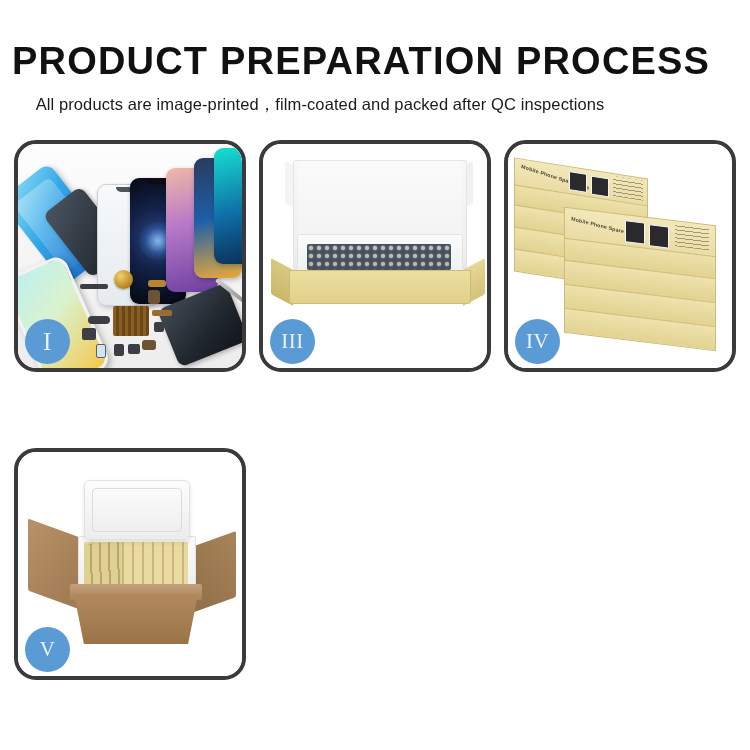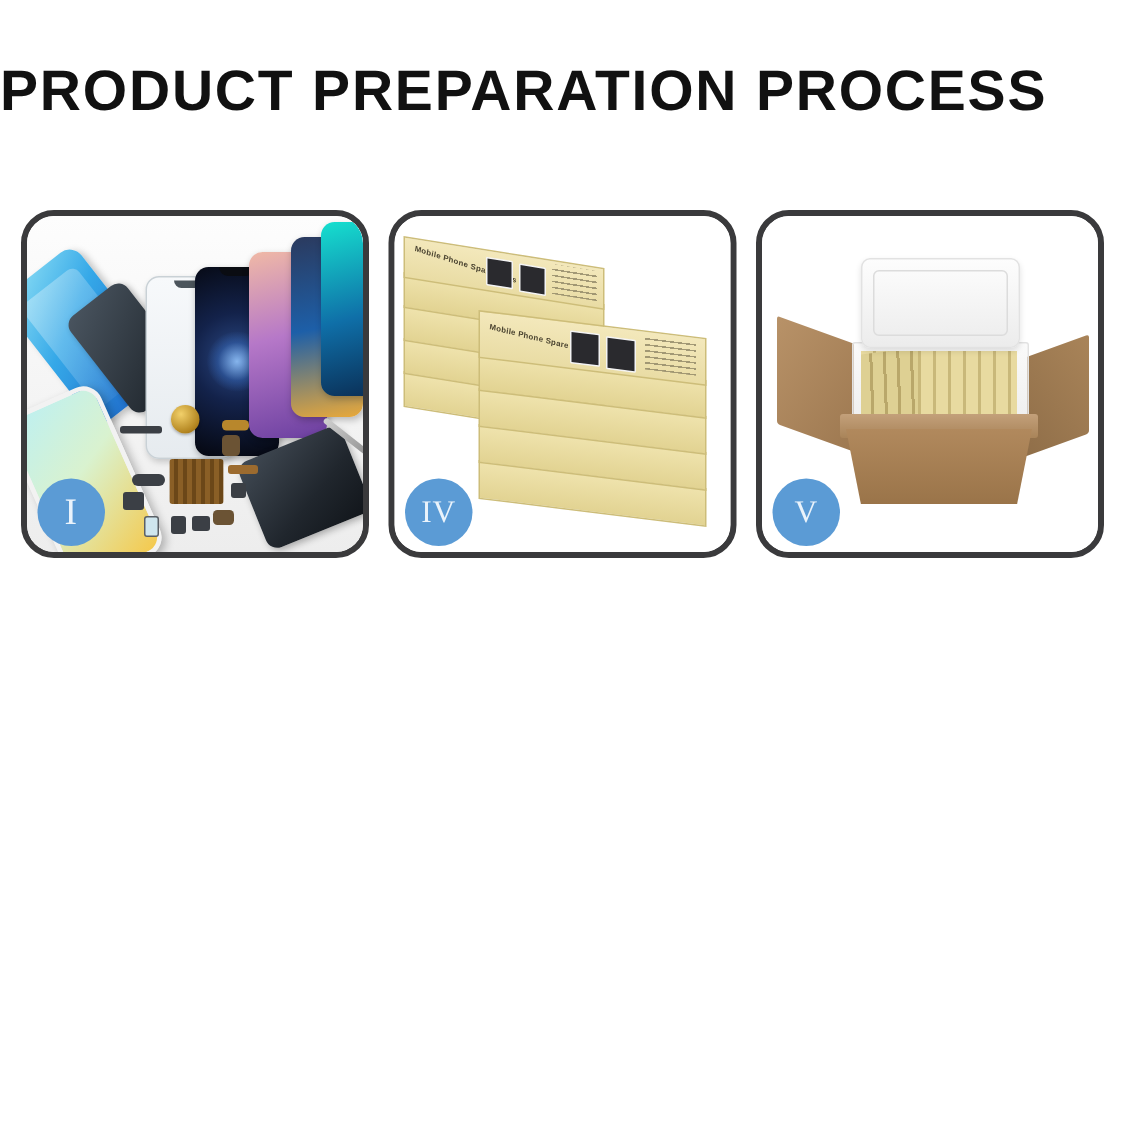--- a/index.html
+++ b/index.html
@@ -7,21 +7,21 @@
   body{
     width:750px;height:750px;
     background:#ffffff;
     font-family:"Liberation Sans","DejaVu Sans",sans-serif;
     overflow:hidden;
     position:relative;
   }
   .page{position:absolute;inset:0;}
 
   
-  .header{position:absolute;left:0;top:0;width:616px;text-align:center;}
+  .header{position:absolute;left:12px;top:0;width:616px;text-align:center;}
   .title{
     font-size:38px;
     font-weight:700;
     letter-spacing:1.2px;
     color:#111111;
     line-height:1;
     margin-top:42px;
     white-space:nowrap;
     font-family:"Liberation Sans","DejaVu Sans",sans-serif;
   }
@@ -328,20 +328,21 @@
   }
   .c-tab{position:absolute;background:#b39267;border-radius:1px;}
 </style>
 </head>
 <body>
 
 <div class="page">
 
   <div class="header">
     <div class="title">PRODUCT PREPARATION PROCESS</div>
+    <div class="subtitle">All products are image-printed，film-coated and packed after QC inspections</div>
   </div>
 
   <div class="grid">
 
     <div class="panel">
       <div class="panel-inner p1">
         <div class="ph-blue ph"></div>
         <div class="ph-dark ph"></div>
         <div class="ph-glass ph"></div>
         <div class="ph-black ph"></div>
@@ -362,20 +363,33 @@
         <div class="chip" style="left:96px;top:200px;width:10px;height:12px;border-radius:2px;"></div>
         <div class="chip" style="left:110px;top:200px;width:12px;height:10px;"></div>
         <div class="chip" style="left:78px;top:200px;width:8px;height:12px;background:#cfe6ee;border:1px solid #5a6066;"></div>
         <div class="chip flex" style="left:124px;top:196px;width:14px;height:10px;"></div>
         <div class="tool"></div>
       </div>
       <div class="badge">I</div>
     </div>
 
 
+    <div class="panel">
+      <div class="panel-inner p3">
+        <div class="box3-lidL"></div>
+        <div class="box3-lidR"></div>
+        <div class="box3-lid"></div>
+        <div class="box3-foam"></div>
+        <div class="box3-bubble"></div>
+        <div class="box3-side"></div>
+        <div class="box3-sideR"></div>
+        <div class="box3-front"></div>
+      </div>
+      <div class="badge sm">III</div>
+    </div>
 
     <div class="panel">
       <div class="panel-inner p4">
         <div class="stack">
 
           <div class="bx" style="left:2px;top:96px;width:132px;height:22px;transform:skewY(9deg);"></div>
           <div class="bx" style="left:2px;top:74px;width:132px;height:22px;transform:skewY(9deg);"></div>
           <div class="bx" style="left:2px;top:52px;width:132px;height:22px;transform:skewY(9deg);"></div>
           <div class="bx" style="left:2px;top:30px;width:132px;height:22px;transform:skewY(9deg);"></div>
 

